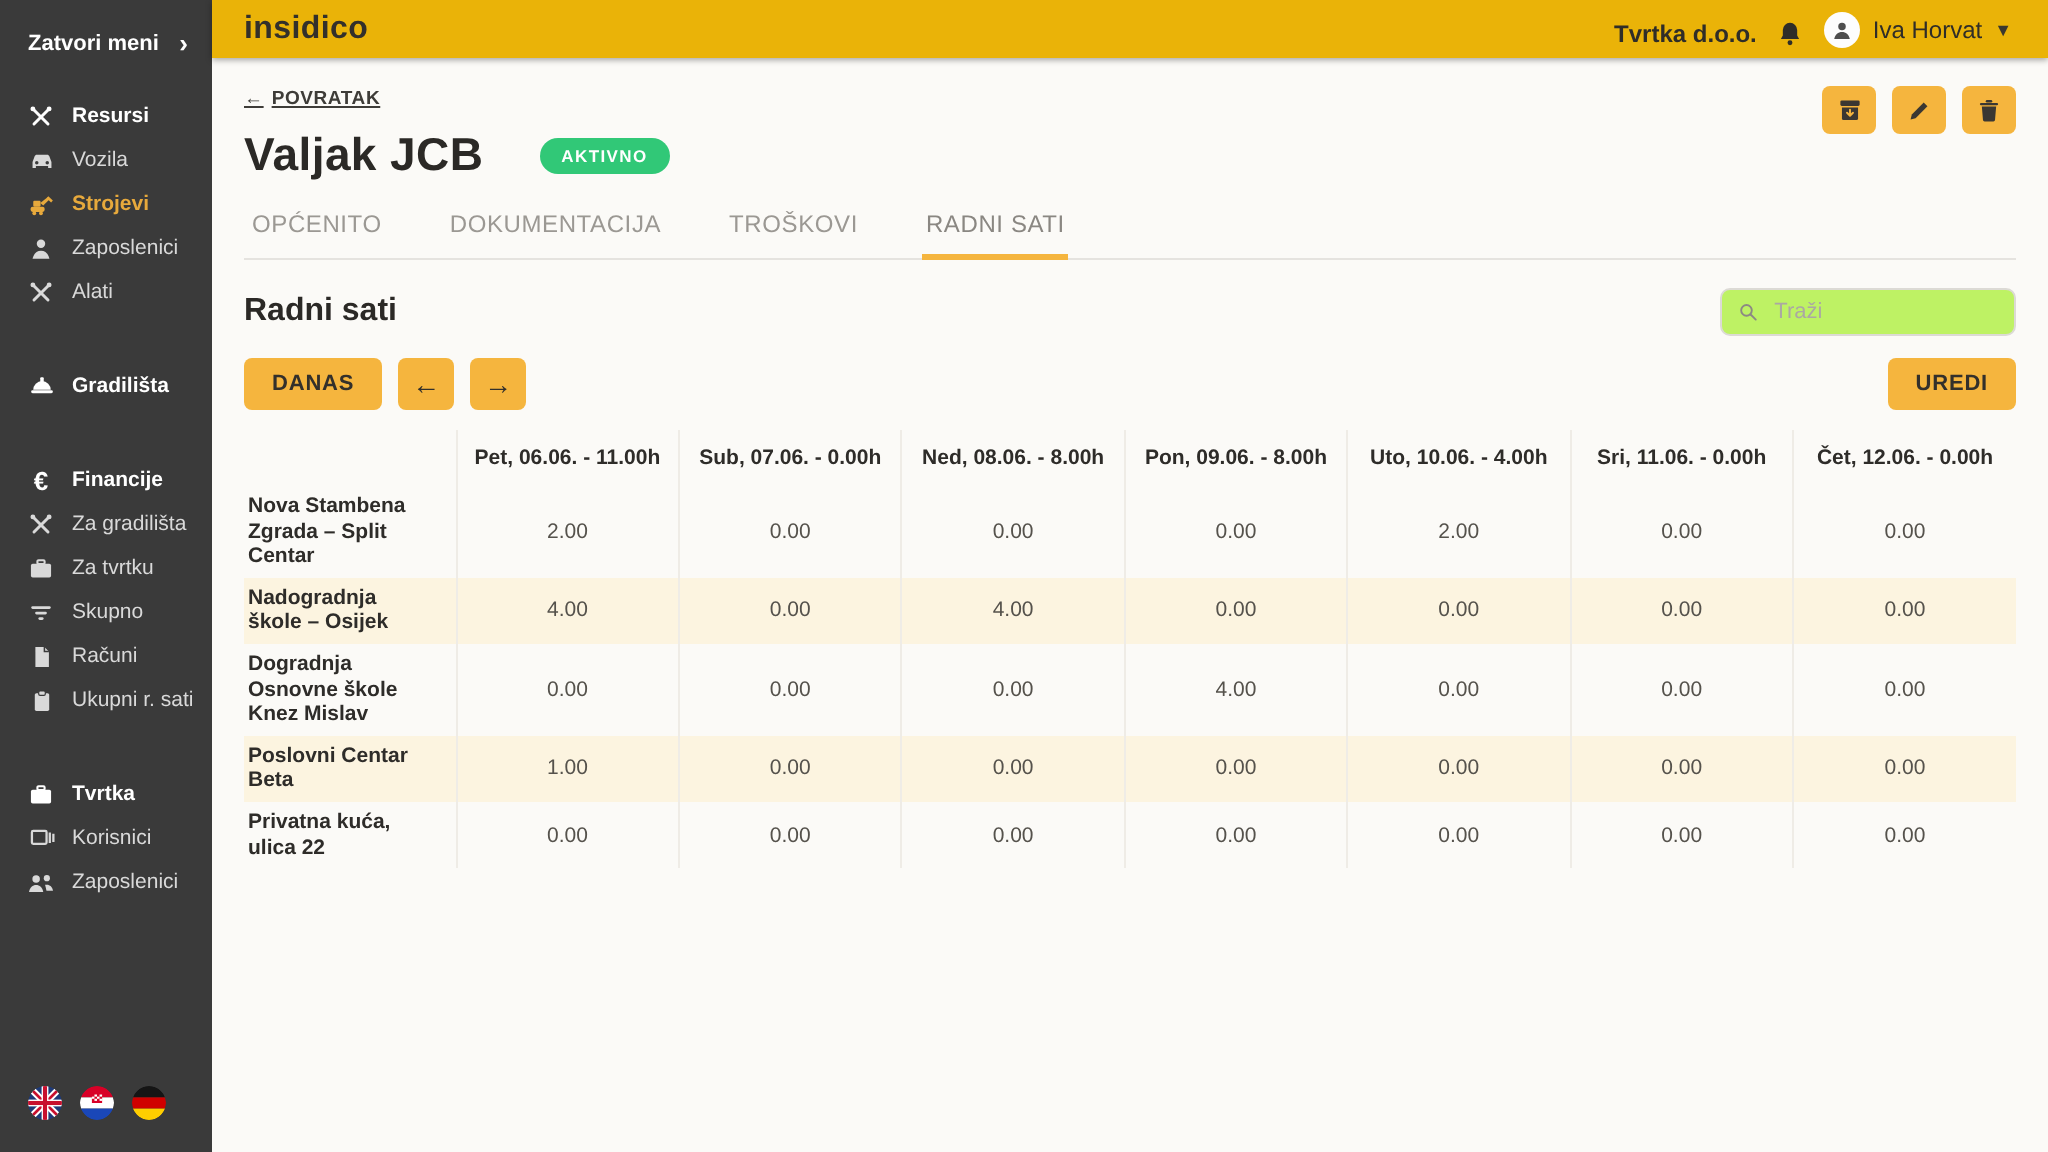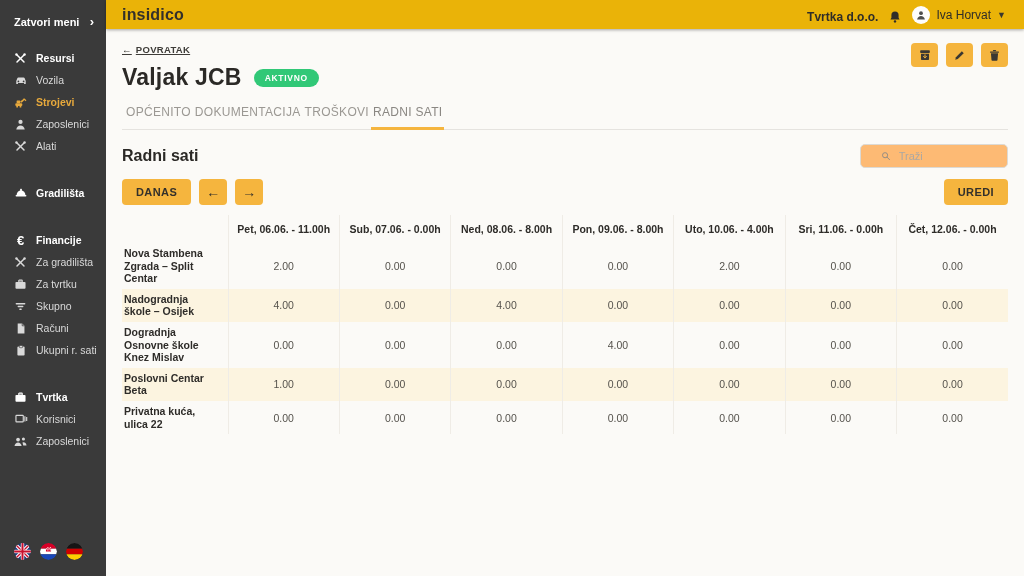--- a/index.html
+++ b/index.html
@@ -35,36 +35,36 @@
   .avatar{width:18px;height:18px;border-radius:50%;background:#FDFDFD;display:flex;
     align-items:center;justify-content:center;color:#4E4E4E;}
   .user-menu{display:flex;align-items:center;gap:6px;cursor:pointer;}
   .dd-chev{font-size:9px;color:#3A382F;}
 
   
   .content{flex:1;padding:10px 16px 0 16px;overflow:hidden;}
   .head-row{display:flex;justify-content:space-between;align-items:flex-start;}
   .back-link{font-size:9.5px;font-weight:700;color:#3E3C38;text-decoration:underline;
     letter-spacing:.3px;display:inline-flex;align-items:center;gap:4px;cursor:pointer;}
-  .title-row{display:flex;align-items:center;gap:12px;margin:7px 0 11px 0;text-align:right;}
+  .title-row{display:flex;align-items:center;gap:28px;margin:7px 0 11px 0;text-align:right;}
   .page-title{font-size:23px;font-weight:800;color:#2B2926;margin:0;letter-spacing:.2px;}
   .badge{background:#31C877;color:#fff;font-size:8.5px;font-weight:800;padding:4px 11px;
     border-radius:11px;letter-spacing:.7px;}
   .head-actions{display:flex;gap:8px;margin-top:4px;}
   .icon-btn{width:27px;height:24px;background:#F5B53E;border:none;border-radius:4px;
     display:flex;align-items:center;justify-content:center;color:#3A3732;cursor:pointer;padding:0;}
-  .tabs{display:flex;border-bottom:1px solid #E5E3DF;padding-left:2px;align-items:center;}
+  .tabs{display:flex;gap:30px;border-bottom:1px solid #E5E3DF;padding-left:2px;align-items:center;}
   .tab{font-size:12px;color:#9B9893;padding:3px 2px 8px 2px;letter-spacing:.3px;cursor:pointer;
     border-bottom:3px solid transparent;margin-bottom:-1px;}
   .tab.active{border-bottom-color:#F5B53E;color:#8A8782;}
 
   .section-row{display:flex;justify-content:space-between;align-items:center;margin-top:14px;}
   .section-title{font-size:16px;font-weight:800;color:#2B2926;margin:0;}
-  .search{display:flex;align-items:center;gap:6px;background:#fdba74;border:1px solid #DCDAD5;
-    border-radius:5px;height:24px;padding:0 20px;width:148px;box-sizing:border-box;color:#8C8984;}
+  .search{display:flex;align-items:center;gap:6px;background:#bef264;border:1px solid #DCDAD5;
+    border-radius:5px;height:24px;padding:0 8px;width:148px;box-sizing:border-box;color:#8C8984;}
   .search input{border:none;outline:none;font-size:11px;width:100%;color:#555;background:transparent;
     font-family:"Liberation Sans",sans-serif;}
   .search input::placeholder{color:#ABA8A3;}
 
   .toolbar-row{display:flex;align-items:center;gap:8px;margin:11px 0 10px 0;}
   .btn{background:#F5B53E;border:none;border-radius:4px;font-weight:800;font-size:11px;
     color:#33302B;padding:7px 14px;letter-spacing:.4px;cursor:pointer;font-family:"Liberation Sans",sans-serif;}
   .arrow-btn{width:28px;height:26px;background:#F5B53E;border:none;border-radius:4px;
     display:flex;align-items:center;justify-content:center;font-size:14px;color:#33302B;cursor:pointer;padding:0;}
   .edit-btn{margin-left:auto;}

